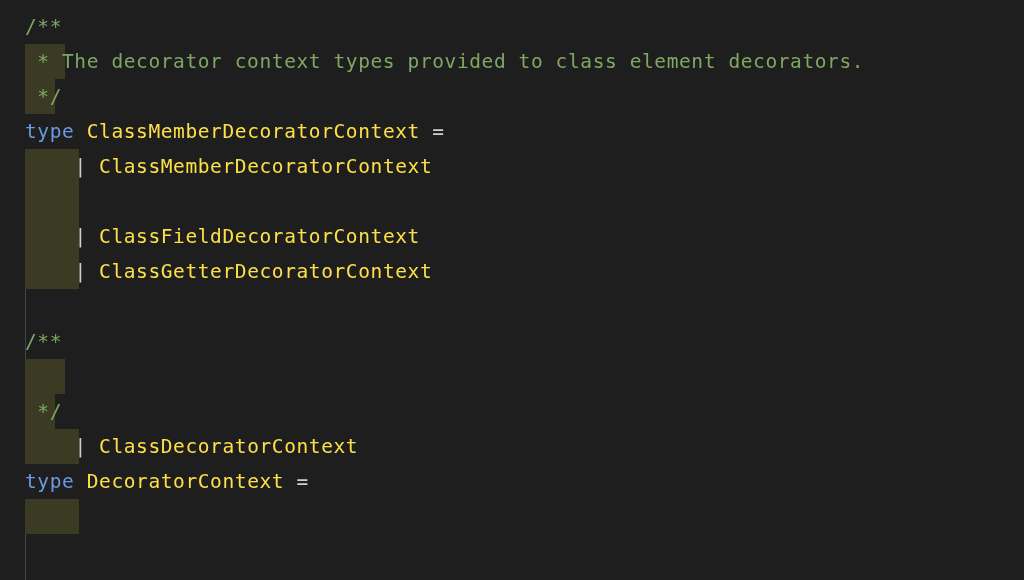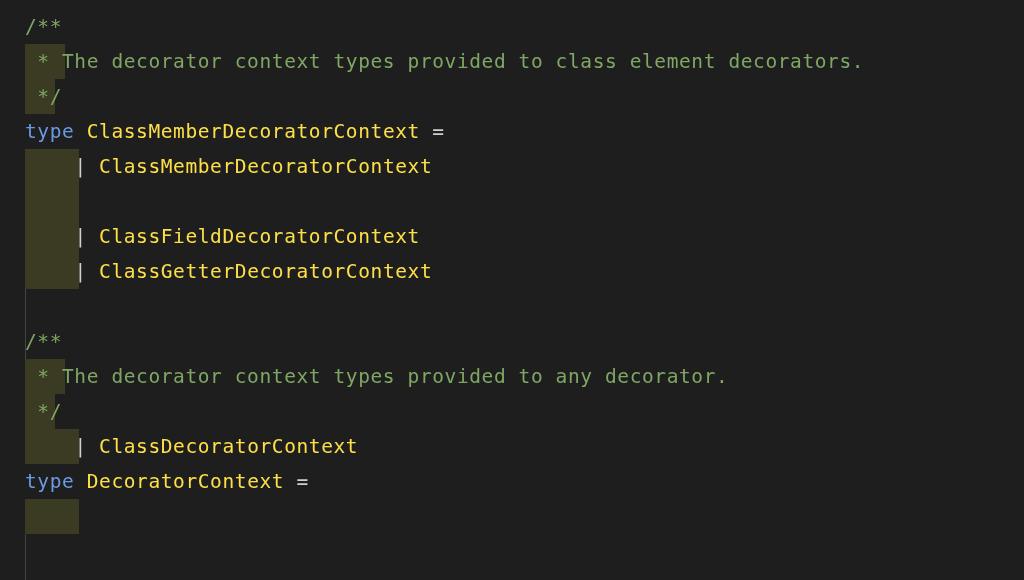--- a/index.html
+++ b/index.html
@@ -76,19 +76,19 @@
       <div class="code-line" id="line-1"><span class="txt"><span class="c-comment">/**</span></span></div>
       <div class="code-line" id="line-2"><div class="ws-hl" style="left: 25px; top: 0px; width: 40px; height: 35px; background: rgb(59, 59, 36);"></div><span class="txt"><span class="c-comment"> * The decorator context types provided to class element decorators.</span></span></div>
       <div class="code-line" id="line-3"><div class="ws-hl" style="left: 25px; top: 0px; width: 30px; height: 35px; background: rgb(59, 59, 36);"></div><span class="txt"><span class="c-comment"> */</span></span></div>
       <div class="code-line" id="line-4"><span class="txt"><span class="c-keyword">type</span><span class="c-plain"> </span><span class="c-type">ClassMemberDecoratorContext</span><span class="c-plain"> </span><span class="c-punct">=</span></span></div>
       <div class="code-line" id="line-5"><div class="ws-hl" style="left: 25px; top: 0px; width: 54px; height: 35px; background: rgb(59, 59, 36);"></div><span class="txt"><span class="c-plain">    </span><span class="c-punct">|</span><span class="c-plain"> </span><span class="c-type">ClassMemberDecoratorContext</span></span></div>
       <div class="code-line" id="line-6"><div class="ws-hl" style="left: 25px; top: 0px; width: 54px; height: 35px; background: rgb(59, 59, 36);"></div></div>
       <div class="code-line" id="line-7"><div class="ws-hl" style="left: 25px; top: 0px; width: 54px; height: 35px; background: rgb(59, 59, 36);"></div><span class="txt"><span class="c-plain">    </span><span class="c-punct">|</span><span class="c-plain"> </span><span class="c-type">ClassFieldDecoratorContext</span></span></div>
       <div class="code-line" id="line-8"><div class="ws-hl" style="left: 25px; top: 0px; width: 54px; height: 35px; background: rgb(59, 59, 36);"></div><span class="txt"><span class="c-plain">    </span><span class="c-punct">|</span><span class="c-plain"> </span><span class="c-type">ClassGetterDecoratorContext</span></span></div>
       <div class="code-line" id="line-10"><span class="txt"></span></div>
       <div class="code-line" id="line-11"><span class="txt"><span class="c-comment">/**</span></span></div>
-      <div class="code-line" id="line-12"><div class="ws-hl" style="left: 25px; top: 0px; width: 40px; height: 35px; background: rgb(59, 59, 36);"></div><span class="txt"><span class="c-comment"> * The decorator context types provided to any decorator.</span></span></div>
+      <div class="code-line" id="line-12"><div class="ws-hl" style="left: 25px; top: 0px; width: 40px; height: 35px; background: rgb(59, 59, 36);"></div></div>
       <div class="code-line" id="line-13"><div class="ws-hl" style="left: 25px; top: 0px; width: 30px; height: 35px; background: rgb(59, 59, 36);"></div><span class="txt"><span class="c-comment"> */</span></span></div>
       <div class="code-line" id="line-15"><div class="ws-hl" style="left: 25px; top: 0px; width: 54px; height: 35px; background: rgb(59, 59, 36);"></div><span class="txt"><span class="c-plain">    </span><span class="c-punct">|</span><span class="c-plain"> </span><span class="c-type">ClassDecoratorContext</span></span></div>
       <div class="code-line" id="line-14"><span class="txt"><span class="c-keyword">type</span><span class="c-plain"> </span><span class="c-type">DecoratorContext</span><span class="c-plain"> </span><span class="c-punct">=</span></span></div>
       <div class="code-line" id="line-16"><div class="ws-hl" style="left: 25px; top: 0px; width: 54px; height: 35px; background: rgb(59, 59, 36);"></div></div>
     </div>
 </div>
 
 </body></html>

